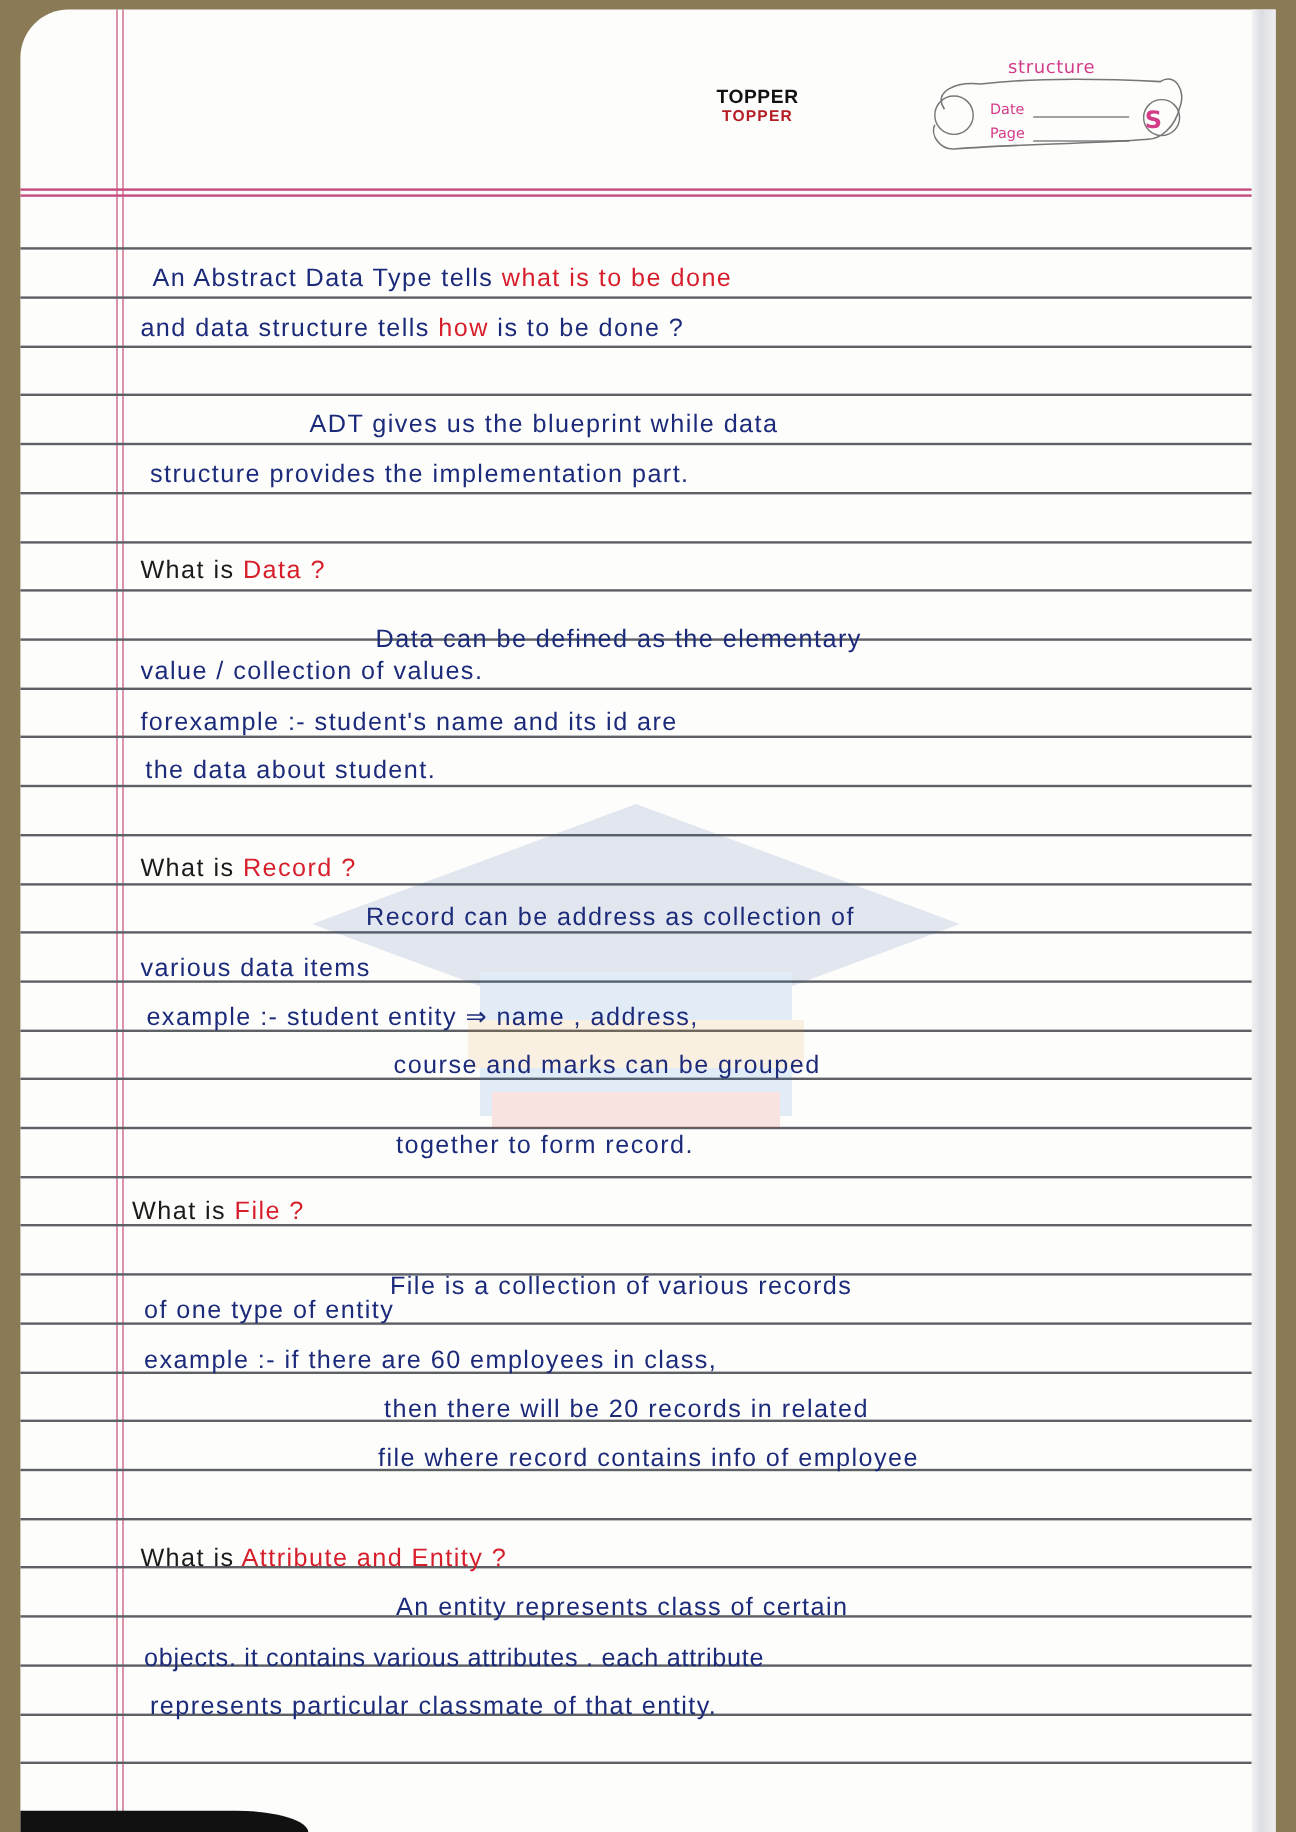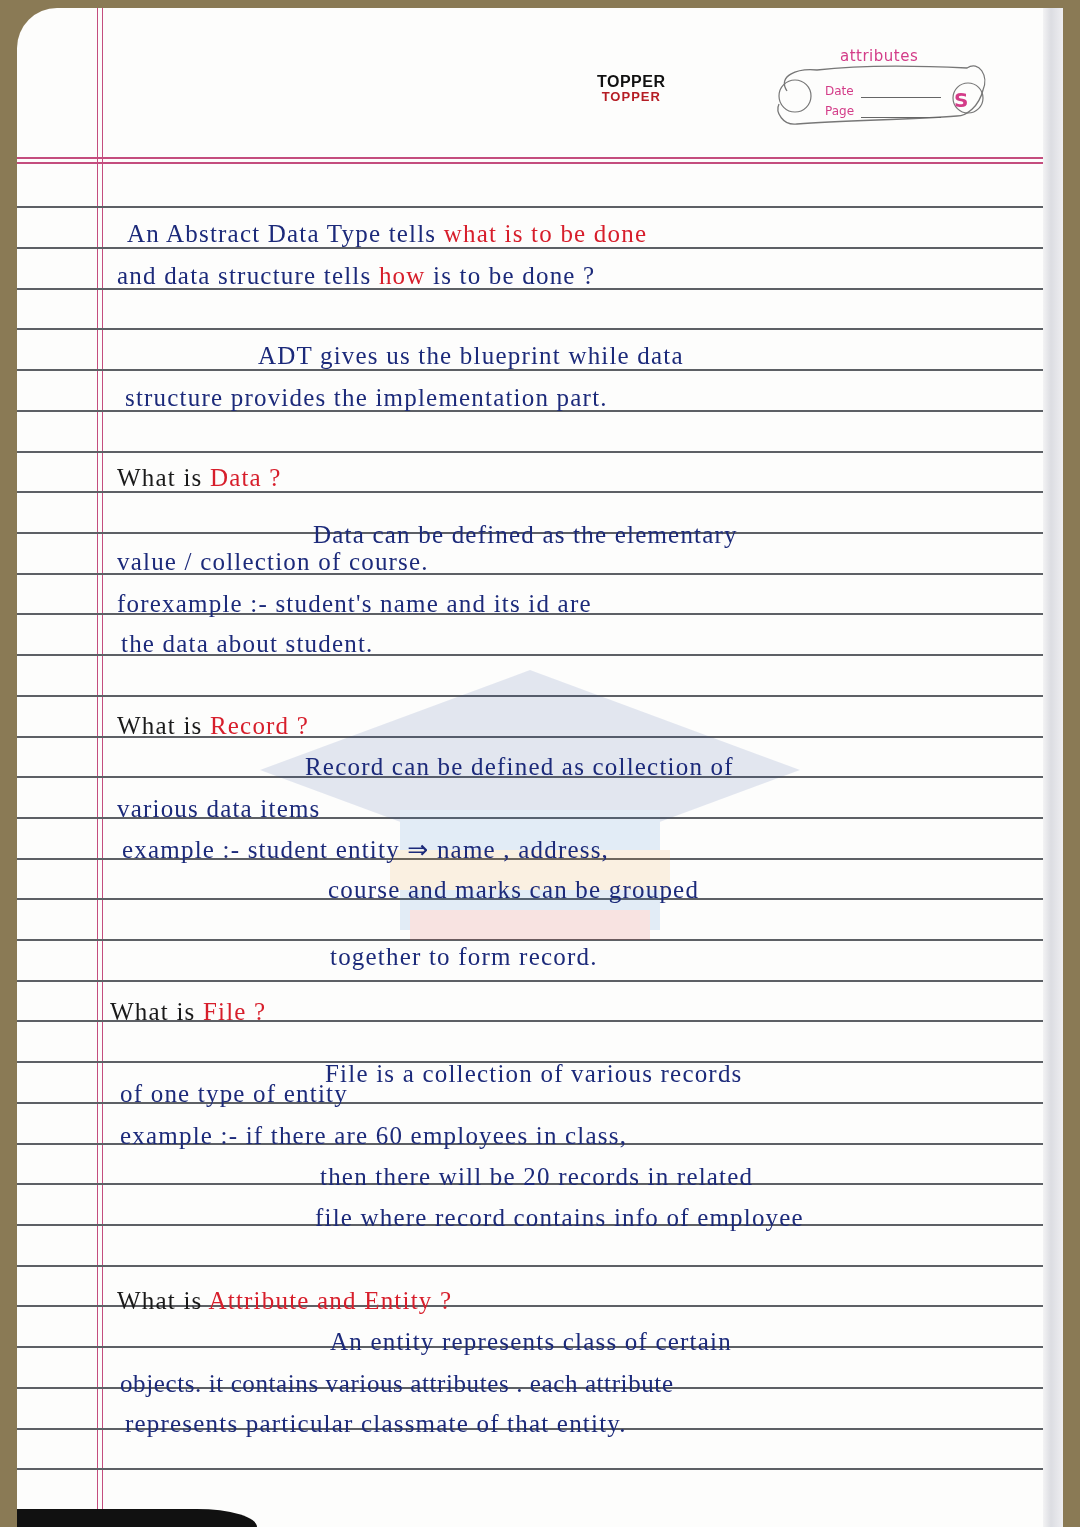--- a/index.html
+++ b/index.html
@@ -51,22 +51,22 @@
   }
   .classmate .cm-blank {
     position: absolute; left: 104px; width: 80px; height: 1px; background: #666;
   }
   .classmate .cm-s {
     position: absolute; left: 197px; top: 42px; color: #d33c88;
     font-weight: bold; font-size: 20px;
   }
   .text-line {
     position: absolute; white-space: nowrap;
-    font-family: Liberation Serif, serif;
-    font-size: 25px; letter-spacing: 1.2px;
+    font-family: Liberation Sans, sans-serif;
+    font-size: 21px; letter-spacing: 1.2px;
     color: #1c2a7a;
   }
   .heading { color: #1a1a1a; }
   .red { color: #d71e2b; }
   .watermark {
     position: absolute; left: 240px; top: 660px; width: 580px; height: 320px;
     opacity: 0.12; pointer-events: none;
   }
 </style>
 </head>
@@ -127,49 +127,49 @@
   <span class="t1">TOPPER</span>
   <span class="t2">TOPPER</span>
 </div>
 
 <div class="classmate">
   <svg width="240" height="90" style="position:absolute;left:0;top:0;">
     <path d="M30,45 C20,30 40,22 60,24 C110,18 170,20 210,22 C222,14 232,30 226,44 C222,60 210,70 200,70 C150,74 90,74 40,78 C26,80 18,66 22,58" fill="none" stroke="#777" stroke-width="1.3"></path>
     <circle cx="38" cy="50" r="16" fill="none" stroke="#777" stroke-width="1.2"></circle>
     <circle cx="211" cy="52" r="15" fill="none" stroke="#777" stroke-width="1.2"></circle>
   </svg>
-  <span class="cm-title">attributes</span>
+  <span class="cm-title">structure</span>
   <span class="cm-label" style="top:38px;">Date</span>
   <div class="cm-blank" style="top:51px;"></div>
   <span class="cm-label" style="top:58px;">Page</span>
   <div class="cm-blank" style="top:71px;"></div>
   <span class="cm-s">S</span>
 </div>
 
 <div class="text-line" style="left:127px; top:220px;">
   <span>An Abstract Data Type tells </span><span class="red">what is to be done</span>
 </div>
 <div class="text-line" style="left:117px; top:262px;">
   <span>and data structure tells </span><span class="red">how</span><span> is to be done ?</span>
 </div>
 <div class="text-line" style="left:258px; top:342px;">ADT gives us the blueprint while data</div>
 <div class="text-line" style="left:125px; top:384px;">structure provides the implementation part.</div>
 
 <div class="text-line" style="left:117px; top:464px;">
   <span class="heading">What is </span><span class="red">Data ?</span>
 </div>
 <div class="text-line" style="left:313px; top:507px;margin-top:14px;">Data can be defined as the elementary</div>
-<div class="text-line" style="left:117px; top:548px;">value / collection of course.</div>
+<div class="text-line" style="left:117px; top:548px;">value / collection of values.</div>
 <div class="text-line" style="left:117px; top:590px;">forexample :- student's name and its id are</div>
 <div class="text-line" style="left:121px; top:630px;">the data about student.</div>
 
 <div class="text-line" style="left:117px; top:712px;">
   <span class="heading">What is </span><span class="red">Record ?</span>
 </div>
-<div class="text-line" style="left:305px; top:753px;">Record can be defined as collection of</div>
+<div class="text-line" style="left:305px; top:753px;">Record can be address as collection of</div>
 <div class="text-line" style="left:117px; top:795px;">various data items</div>
 <div class="text-line" style="left:122px; top:835px;">example :- student entity ⇒ name , address,</div>
 <div class="text-line" style="left:328px; top:876px;">course and marks can be grouped</div>
 <div class="text-line" style="left:330px; top:943px;">together to form record.</div>
 
 <div class="text-line" style="left:110px; top:998px;">
   <span class="heading">What is </span><span class="red">File ?</span>
 </div>
 <div class="text-line" style="left:325px; top:1040px;margin-top:20px;">File is a collection of various records</div>
 <div class="text-line" style="left:120px; top:1080px;">of one type of entity</div>

